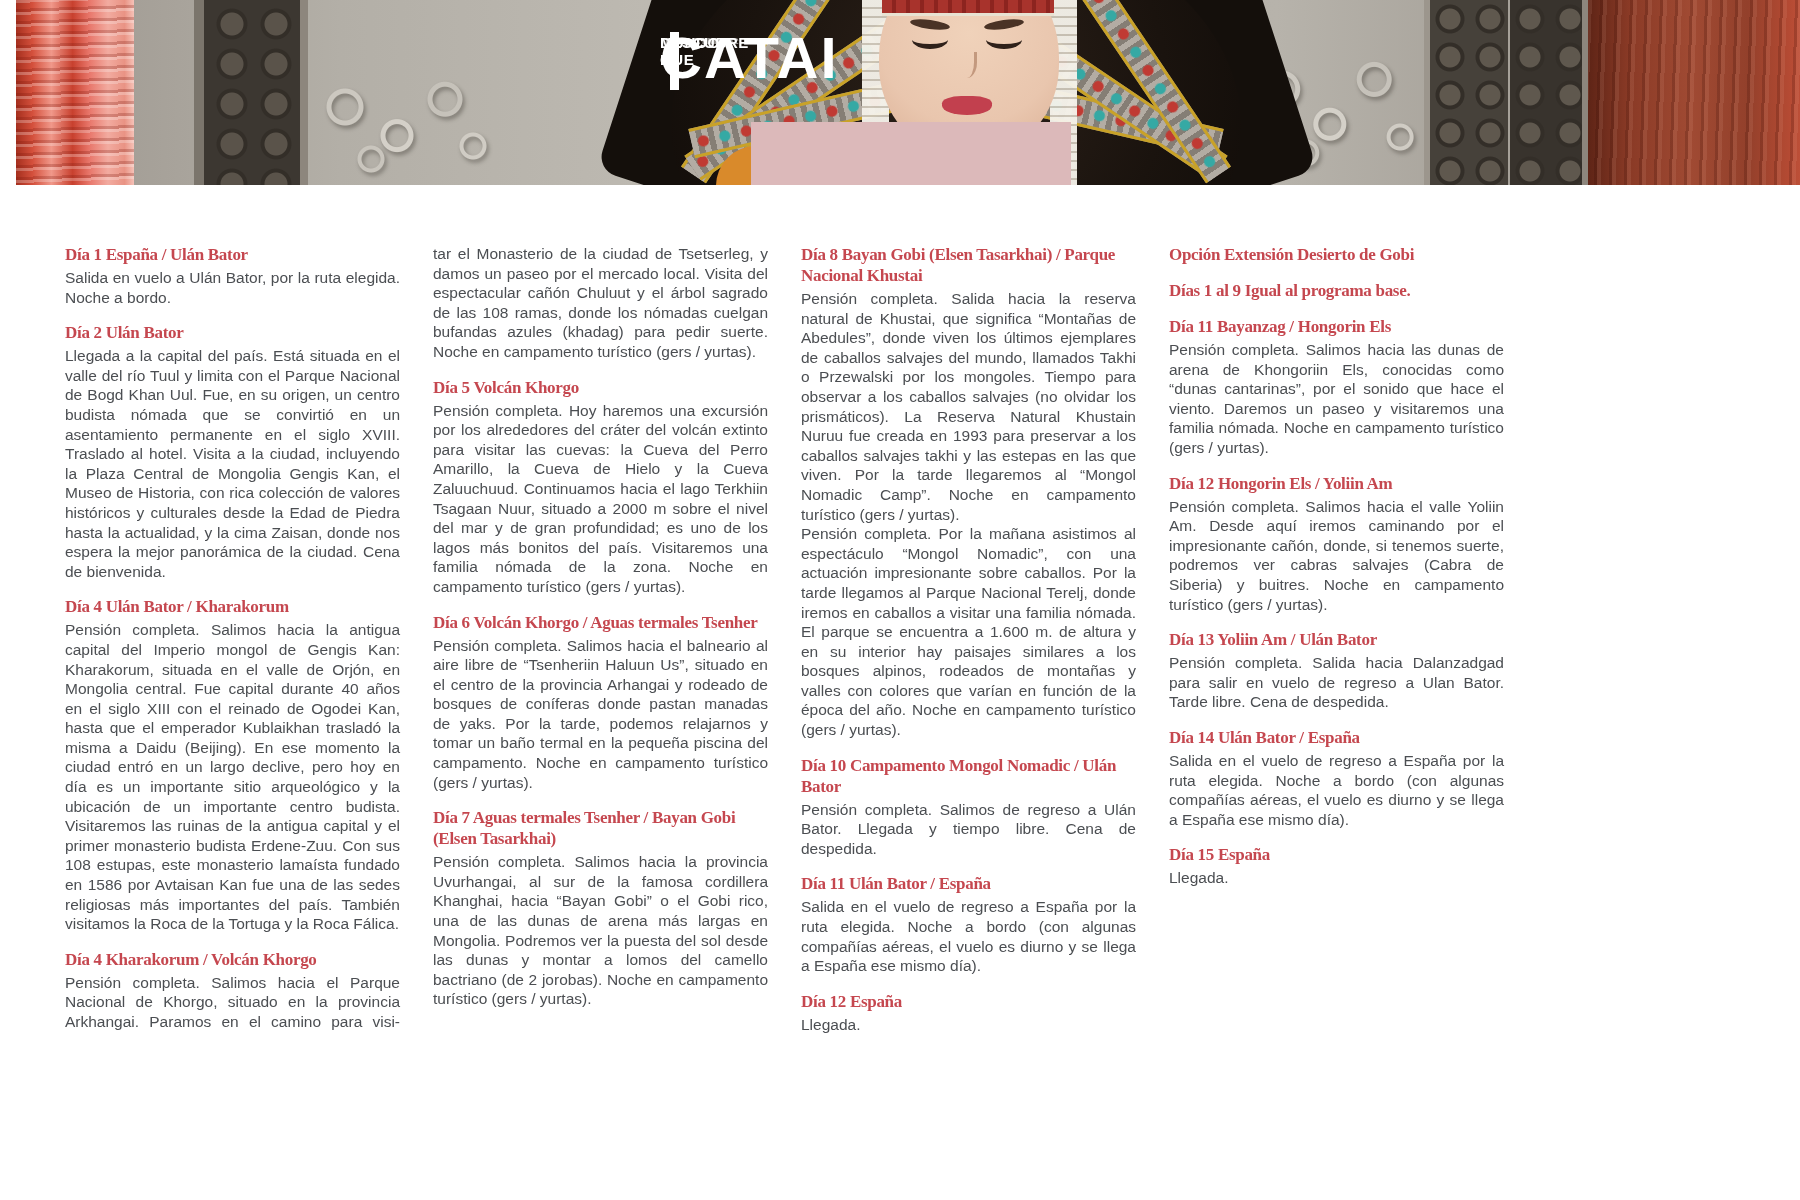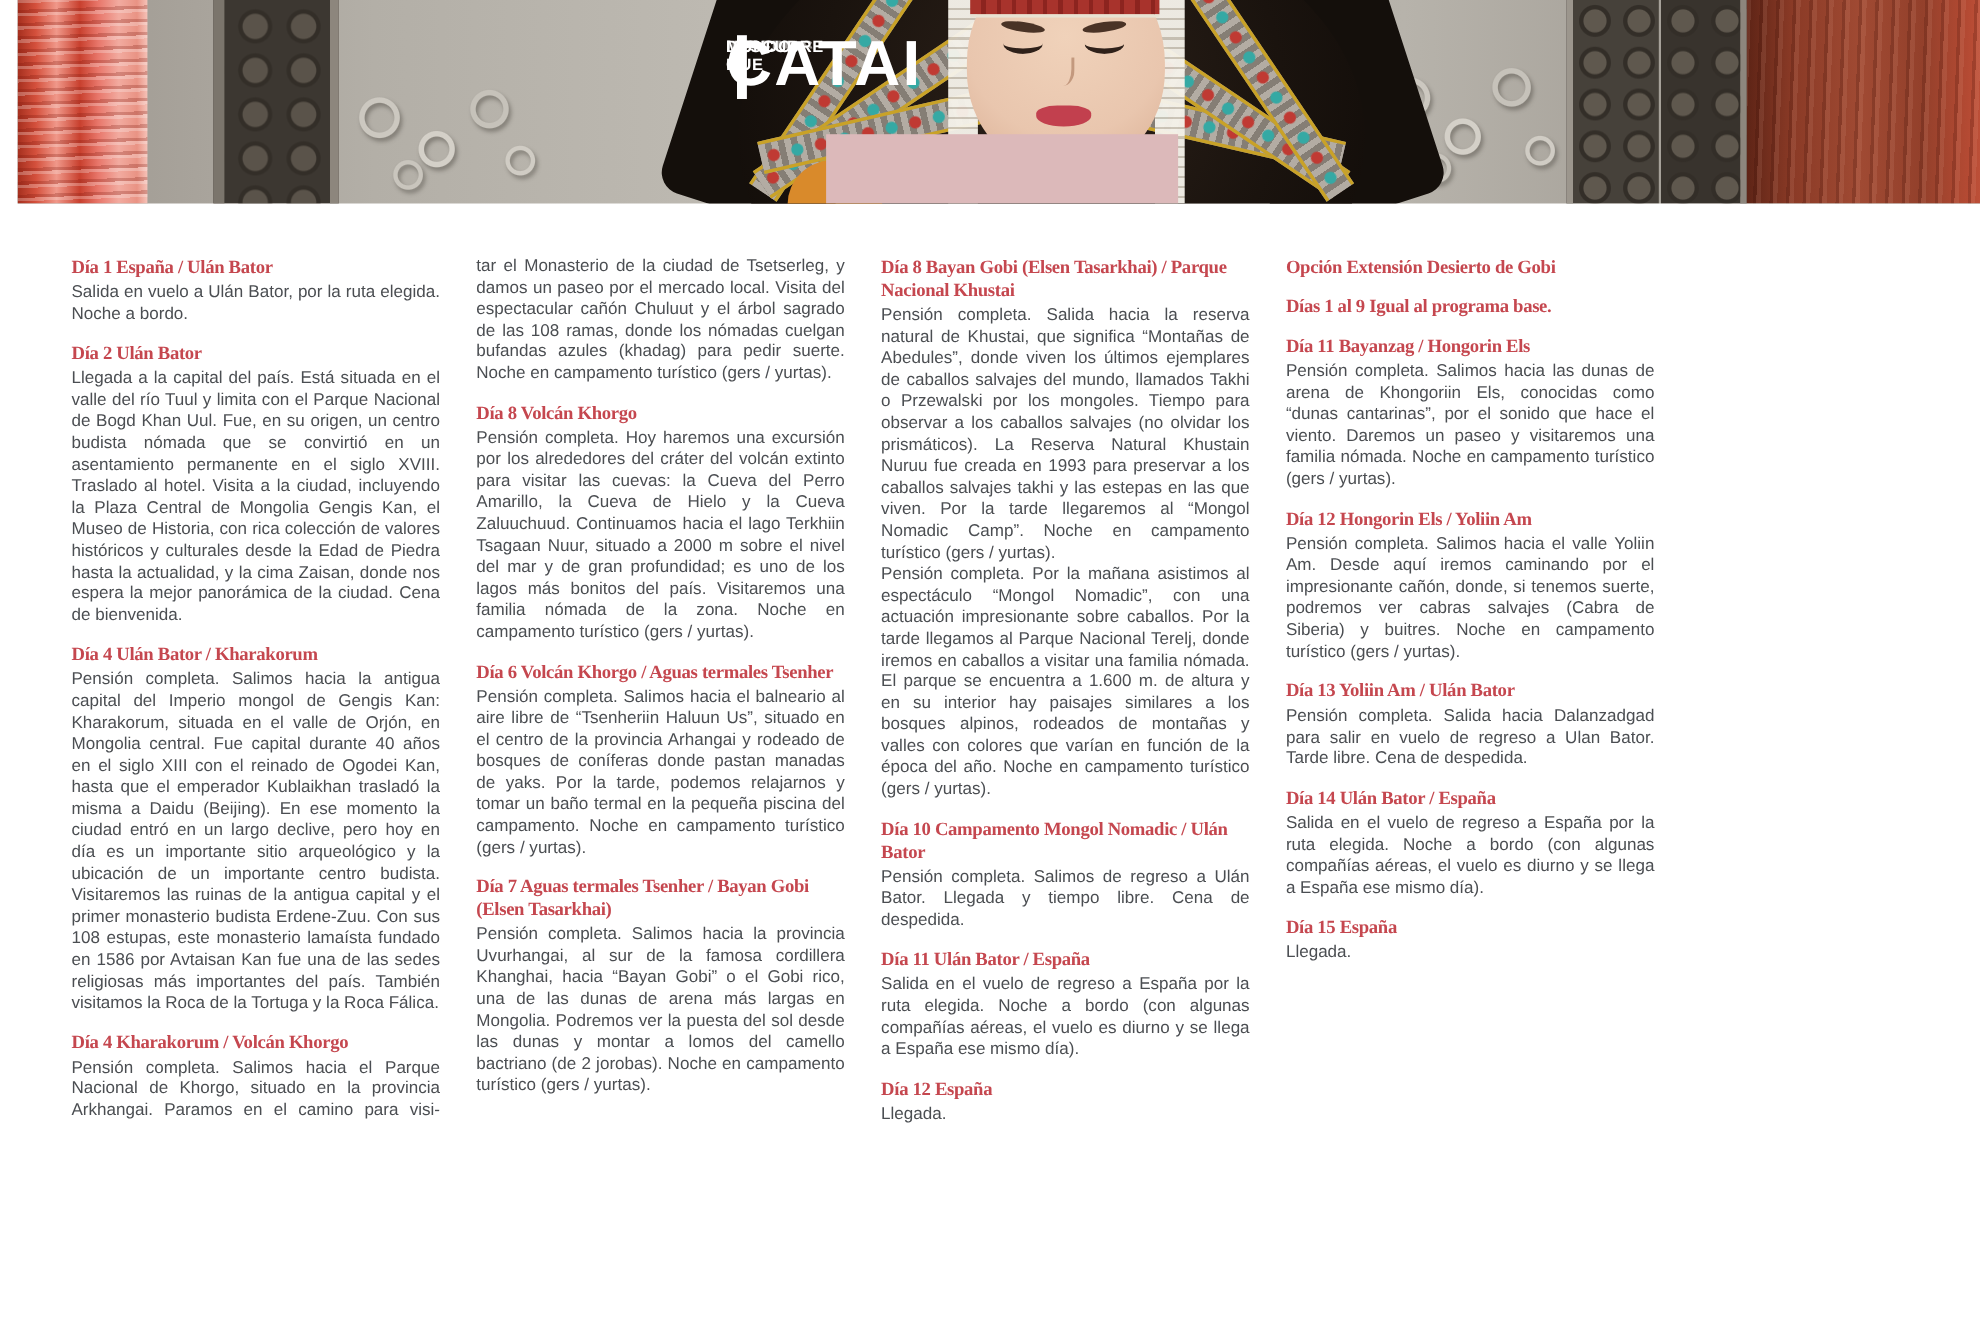--- a/index.html
+++ b/index.html
@@ -100,21 +100,21 @@
 
   
   .pink-box{left:735px;top:122px;width:320px;height:63px;background:var(--pink-panel,#dcb9ba);z-index:7;}
 
   
   .content{position:absolute;left:65px;top:232px;width:1448px;}
   .columns{display:flex;gap:33px;}
   .col{width:335px;flex:0 0 335px;}
   .day-h{font-family:"Liberation Serif",serif;font-weight:700;font-size:17px;line-height:21px;
      letter-spacing:-0.3px;color:var(--heading-red,#c5474f);margin:15px 0 3px 0;}
-  .col > :first-child{margin-top:0;}
+  .col > :first-child{margin-top:12px;}
   .day-p{font-size:15.5px;line-height:19.6px;color:var(--body-text,#4b4e52);margin:0;
      text-align:justify;}
   .day-p.cont{text-align-last:justify;}
 </style>
 </head>
 <body>
 
 <div class="page">
 
   <header class="hero">
@@ -166,21 +166,21 @@
           <p class="day-p">Salida en vuelo a Ulán Bator, por la ruta elegida. Noche a bordo.</p>
           <h3 class="day-h">Día 2 Ulán Bator</h3>
           <p class="day-p">Llegada a la capital del país. Está situada en el valle del río Tuul y limita con el Parque Nacional de Bogd Khan Uul. Fue, en su origen, un centro budista nómada que se convirtió en un asentamiento permanente en el siglo XVIII. Traslado al hotel. Visita a la ciudad, incluyendo la Plaza Central de Mongolia Gengis Kan, el Museo de Historia, con rica colección de valores históricos y culturales desde la Edad de Piedra hasta la actualidad, y la cima Zaisan, donde nos espera la mejor panorámica de la ciudad. Cena de bienvenida.</p>
           <h3 class="day-h">Día 4 Ulán Bator / Kharakorum</h3>
           <p class="day-p">Pensión completa. Salimos hacia la antigua capital del Imperio mongol de Gengis Kan: Kharakorum, situada en el valle de Orjón, en Mongolia central. Fue capital durante 40 años en el siglo XIII con el reinado de Ogodei Kan, hasta que el emperador Kublaikhan trasladó la misma a Daidu (Beijing). En ese momento la ciudad entró en un largo declive, pero hoy en día es un importante sitio arqueológico y la ubicación de un importante centro budista. Visitaremos las ruinas de la antigua capital y el primer monasterio budista Erdene-Zuu. Con sus 108 estupas, este monasterio lamaísta fundado en 1586 por Avtaisan Kan fue una de las sedes religiosas más importantes del país. También visitamos la Roca de la Tortuga y la Roca Fálica.</p>
           <h3 class="day-h">Día 4 Kharakorum / Volcán Khorgo</h3>
           <p class="day-p cont">Pensión completa. Salimos hacia el Parque Nacional de Khorgo, situado en la provincia Arkhangai. Paramos en el camino para visi-</p>
         </div>
         <div class="col">
           <p class="day-p">tar el Monasterio de la ciudad de Tsetserleg, y damos un paseo por el mercado local. Visita del espectacular cañón Chuluut y el árbol sagrado de las 108 ramas, donde los nómadas cuelgan bufandas azules (khadag) para pedir suerte. Noche en campamento turístico (gers / yurtas).</p>
-          <h3 class="day-h">Día 8 Volcán Khorgo</h3>
+          <h3 class="day-h">Día 5 Volcán Khorgo</h3>
           <p class="day-p">Pensión completa. Hoy haremos una excursión por los alrededores del cráter del volcán extinto para visitar las cuevas: la Cueva del Perro Amarillo, la Cueva de Hielo y la Cueva Zaluuchuud. Continuamos hacia el lago Terkhiin Tsagaan Nuur, situado a 2000 m sobre el nivel del mar y de gran profundidad; es uno de los lagos más bonitos del país. Visitaremos una familia nómada de la zona. Noche en campamento turístico (gers / yurtas).</p>
           <h3 class="day-h">Día 6 Volcán Khorgo / Aguas termales Tsenher</h3>
           <p class="day-p">Pensión completa. Salimos hacia el balneario al aire libre de “Tsenheriin Haluun Us”, situado en el centro de la provincia Arhangai y rodeado de bosques de coníferas donde pastan manadas de yaks. Por la tarde, podemos relajarnos y tomar un baño termal en la pequeña piscina del campamento. Noche en campamento turístico (gers / yurtas).</p>
           <h3 class="day-h">Día 7 Aguas termales Tsenher / Bayan Gobi (Elsen Tasarkhai)</h3>
           <p class="day-p">Pensión completa. Salimos hacia la provincia Uvurhangai, al sur de la famosa cordillera Khanghai, hacia “Bayan Gobi” o el Gobi rico, una de las dunas de arena más largas en Mongolia. Podremos ver la puesta del sol desde las dunas y montar a lomos del camello bactriano (de 2 jorobas). Noche en campamento turístico (gers / yurtas).</p>
         </div>
         <div class="col">
           <h3 class="day-h">Día 8 Bayan Gobi (Elsen Tasarkhai) / Parque Nacional Khustai</h3>
           <p class="day-p">Pensión completa. Salida hacia la reserva natural de Khustai, que significa “Montañas de Abedules”, donde viven los últimos ejemplares de caballos salvajes del mundo, llamados Takhi o Przewalski por los mongoles. Tiempo para observar a los caballos salvajes (no olvidar los prismáticos). La Reserva Natural Khustain Nuruu fue creada en 1993 para preservar a los caballos salvajes takhi y las estepas en las que viven. Por la tarde llegaremos al “Mongol Nomadic Camp”. Noche en campamento turístico (gers / yurtas).</p>
           <p class="day-p">Pensión completa. Por la mañana asistimos al espectáculo “Mongol Nomadic”, con una actuación impresionante sobre caballos. Por la tarde llegamos al Parque Nacional Terelj, donde iremos en caballos a visitar una familia nómada. El parque se encuentra a 1.600 m. de altura y en su interior hay paisajes similares a los bosques alpinos, rodeados de montañas y valles con colores que varían en función de la época del año. Noche en campamento turístico (gers / yurtas).</p>

